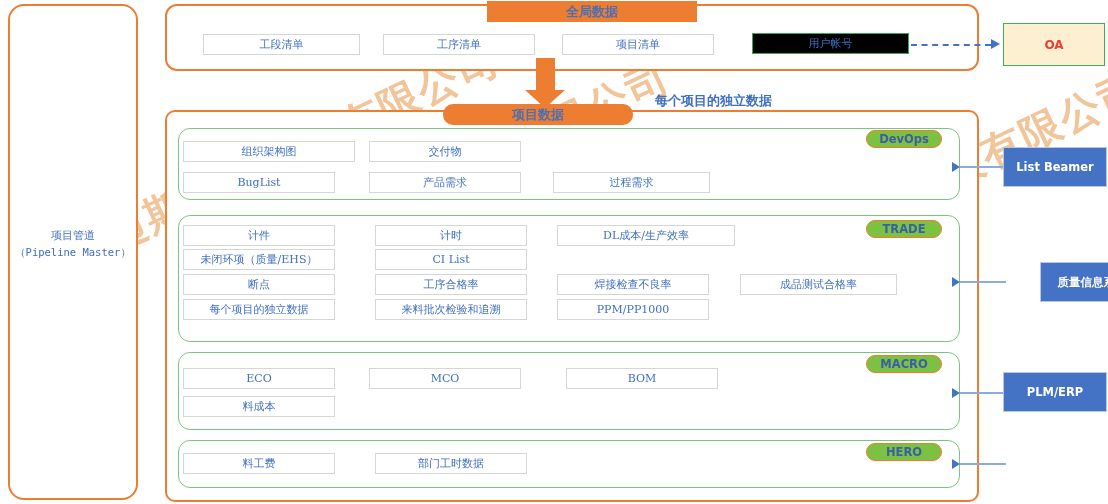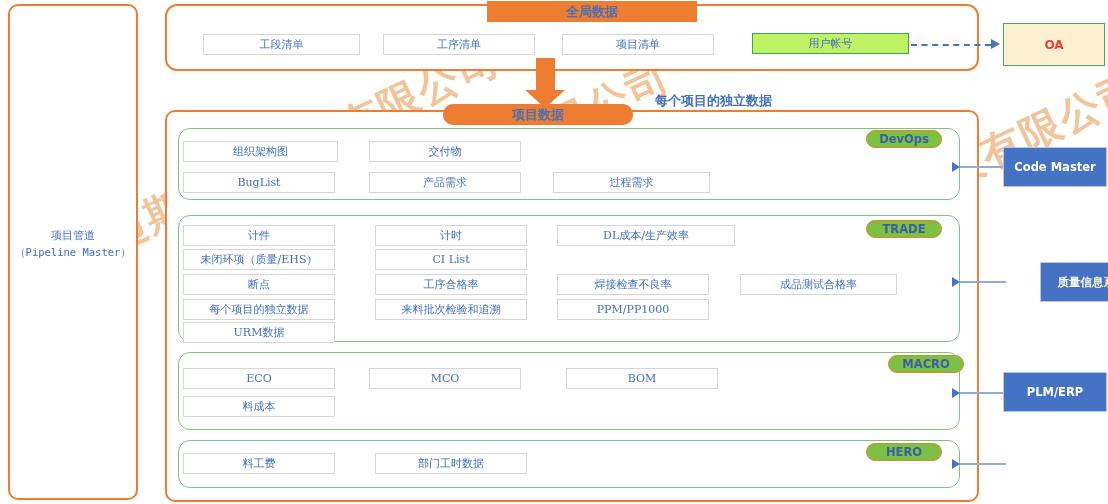--- a/index.html
+++ b/index.html
@@ -25,21 +25,21 @@
     letter-spacing:2px;
   }
   .wm1{left:18px;  top:250px; font-size:41px;}
   .wm2{left:188px; top:268px; font-size:41px;}
   .wm3{left:500px; top:430px; font-size:41px;}
   .wm4{left:660px; top:278px; font-size:41px;}
 
   
   .left-panel{
     position:absolute;left:8px;top:4px;width:126px;height:492px;
-    border:2px solid #ED7D31;border-radius:10px;background:#fff;
+    border:2px solid #ED7D31;border-radius:16px;background:#fff;
     z-index:10;
   }
   .left-panel-label{
     position:absolute;left:0;right:0;top:222px;
     text-align:center;color:#3f6fc1;
     font-family:"DejaVu Serif","Liberation Serif",serif;
     font-size:11px;line-height:16px;
   }
   .left-panel-label .en{font-family:"DejaVu Sans Mono","Liberation Mono",monospace;font-size:10.5px;}
 
@@ -63,21 +63,21 @@
     position:absolute;height:21px;line-height:20px;
     border:1px solid #d6d6d6;background:#fff;
     color:#3f6fc1;text-align:center;
     font-family:"DejaVu Serif","Liberation Serif",serif;
     font-size:11px;
     z-index:9;
     box-sizing:border-box;
     white-space:nowrap;overflow:hidden;
   }
   .chip.green{
-    border:1.5px solid #36a851;background:#bef264;color:#3f6fc1;
+    border:1.5px solid #36a851;background:#000000;color:#3f6fc1;
   }
 
   
   .oa-box{
     position:absolute;left:1003px;top:23px;width:102px;height:43px;
     border:1.5px solid #3fae5a;background:#fdf0d0;
     color:#e8413a;font-size:12px;font-weight:700;
     display:flex;align-items:center;justify-content:center;
     font-family:"DejaVu Sans",sans-serif;
     box-sizing:border-box;z-index:11;
@@ -175,50 +175,49 @@
 
   <div class="down-arrow-shaft"></div>
   <div class="down-arrow-head"></div>
 
   <div class="project-panel"></div>
   <div class="band band-project">项目数据</div>
   <div class="indep-note">每个项目的独立数据</div>
 
   <div class="group" style="left:178px;top:128px;width:782px;height:72px;"></div>
   <div class="pill" style="left:866px;top:130px;">DevOps</div>
-  <div class="chip" style="left:183px;top:141px;width:155px;">组织架构图</div>
+  <div class="chip" style="left:183px;top:141px;width:172px;">组织架构图</div>
   <div class="chip" style="left:369px;top:141px;width:152px;">交付物</div>
   <div class="chip" style="left:183px;top:172px;width:152px;">BugList</div>
   <div class="chip" style="left:369px;top:172px;width:152px;">产品需求</div>
   <div class="chip" style="left:553px;top:172px;width:157px;">过程需求</div>
   <div class="conn-line" style="left:960px;top:166px;width:46px;"></div>
   <div class="conn-arrow" style="left:952px;top:162px;transform:rotate(180deg);"></div>
-  <div class="sys-box" style="left:1003px;top:147px;">Code Master</div>
+  <div class="sys-box" style="left:1003px;top:147px;">List Beamer</div>
 
   <div class="group" style="left:178px;top:215px;width:782px;height:127px;"></div>
   <div class="pill" style="left:866px;top:220px;">TRADE</div>
   <div class="chip" style="left:183px;top:225px;width:152px;">计件</div>
   <div class="chip" style="left:375px;top:225px;width:152px;">计时</div>
   <div class="chip" style="left:557px;top:225px;width:178px;">DL成本/生产效率</div>
   <div class="chip" style="left:183px;top:249px;width:152px;">未闭环项（质量/EHS）</div>
   <div class="chip" style="left:375px;top:249px;width:152px;">CI List</div>
   <div class="chip" style="left:183px;top:274px;width:152px;">断点</div>
   <div class="chip" style="left:375px;top:274px;width:152px;">工序合格率</div>
   <div class="chip" style="left:557px;top:274px;width:152px;">焊接检查不良率</div>
   <div class="chip" style="left:740px;top:274px;width:157px;">成品测试合格率</div>
   <div class="chip" style="left:183px;top:299px;width:152px;">每个项目的独立数据</div>
   <div class="chip" style="left:375px;top:299px;width:152px;">来料批次检验和追溯</div>
   <div class="chip" style="left:557px;top:299px;width:152px;">PPM/PP1000</div>
-  <div class="chip" style="left:183px;top:322px;width:152px;">URM数据</div>
   <div class="conn-line" style="left:960px;top:281px;width:46px;"></div>
   <div class="conn-arrow" style="left:952px;top:277px;transform:rotate(180deg);"></div>
   <div class="sys-box" style="left:1040px;top:262px;">质量信息系统</div>
 
   <div class="group" style="left:178px;top:352px;width:782px;height:78px;"></div>
-  <div class="pill" style="left:866px;top:355px;margin-left:22px;">MACRO</div>
+  <div class="pill" style="left:866px;top:355px;">MACRO</div>
   <div class="chip" style="left:183px;top:368px;width:152px;">ECO</div>
   <div class="chip" style="left:369px;top:368px;width:152px;">MCO</div>
   <div class="chip" style="left:566px;top:368px;width:152px;">BOM</div>
   <div class="chip" style="left:183px;top:396px;width:152px;">料成本</div>
   <div class="conn-line" style="left:960px;top:392px;width:46px;"></div>
   <div class="conn-arrow" style="left:952px;top:388px;transform:rotate(180deg);"></div>
   <div class="sys-box" style="left:1003px;top:372px;">PLM/ERP</div>
 
   <div class="group" style="left:178px;top:440px;width:782px;height:48px;"></div>
   <div class="pill" style="left:866px;top:443px;">HERO</div>

